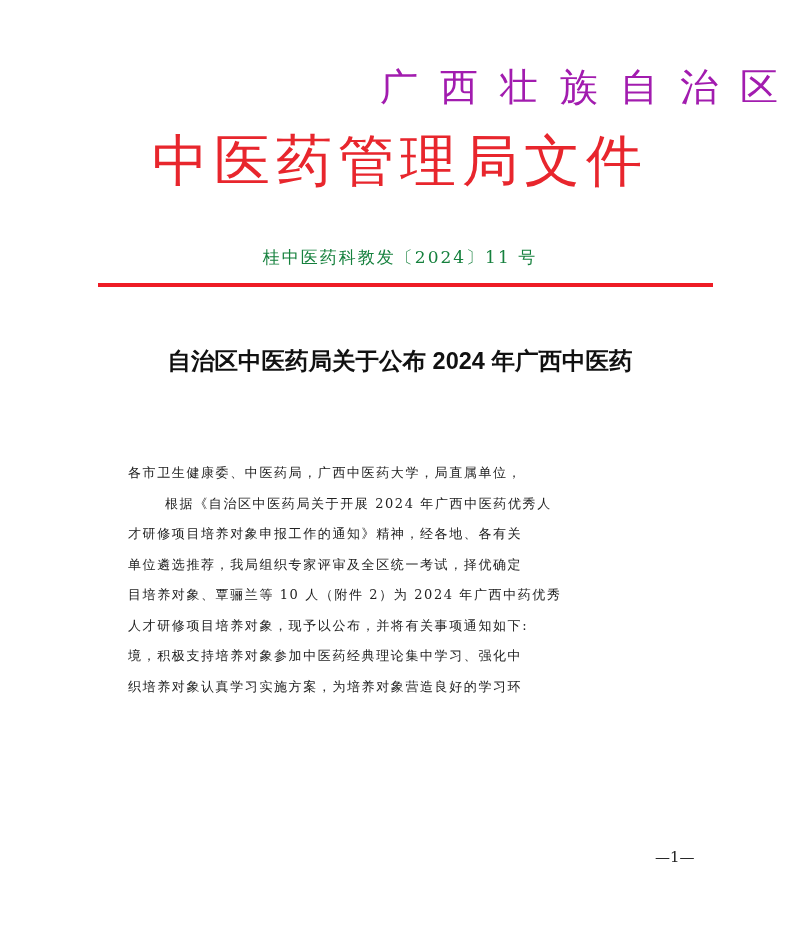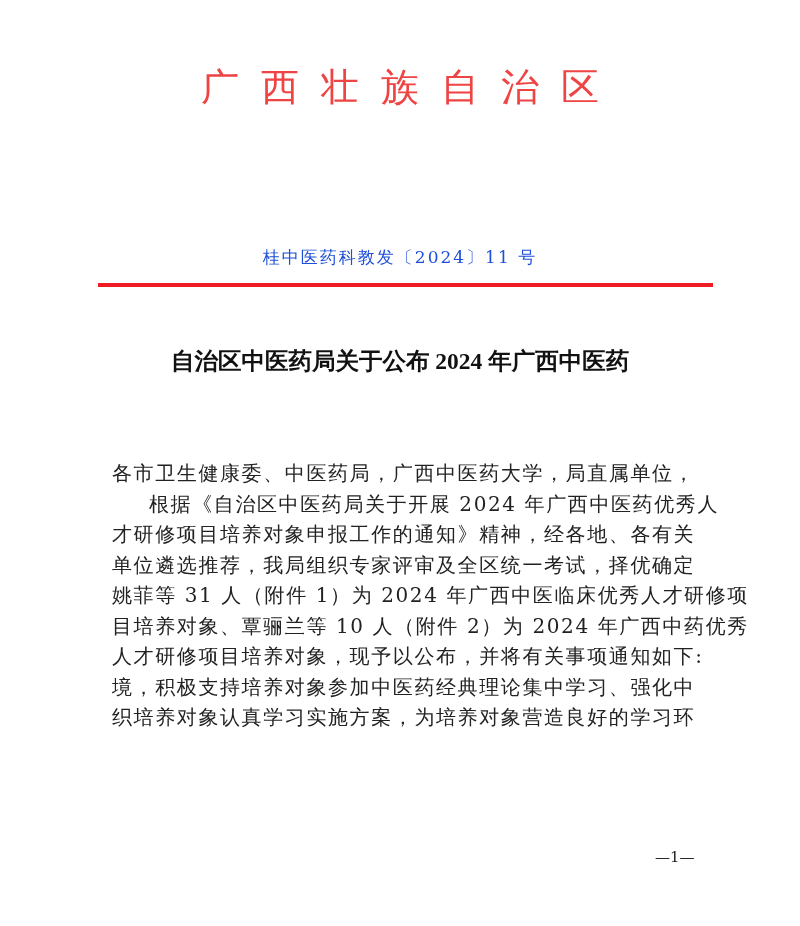--- a/index.html
+++ b/index.html
@@ -1,45 +1,45 @@
 <!DOCTYPE html>
 <html><head>
 <meta charset="utf-8">
 <style>
   html, body { margin: 0; padding: 0; background: #ffffff; }
   body { width: 800px; height: 926px; position: relative; overflow: hidden; font-family: "DejaVu Serif", serif; }
   .page { position: absolute; left: 0; top: 0; width: 800px; height: 926px; background: #ffffff; }
-  .hdr1 { position: absolute; left: 0; width: 800px; top: 62px; text-align: center; color: #ef4444; font-family: "DejaVu Serif", serif; font-size: 38px; letter-spacing: 22px; line-height: 50px; padding-left: 22px; box-sizing: border-box; }
+  .hdr1 { position: absolute; left: 0; width: 800px; top: 62px; text-align: right; color: #a21caf; font-family: "DejaVu Serif", serif; font-size: 38px; letter-spacing: 22px; line-height: 50px; padding-left: 22px; box-sizing: border-box; }
   .hdr2 { position: absolute; left: 0; width: 800px; top: 126px; text-align: center; color: #e8262d; font-family: "DejaVu Serif", serif; font-size: 56px; letter-spacing: 6px; line-height: 70px; }
-  .docno { position: absolute; left: 0; width: 800px; top: 244px; text-align: center; color: #1d4ed8; font-size: 17px; letter-spacing: 2px; line-height: 26px; }
+  .docno { position: absolute; left: 0; width: 800px; top: 244px; text-align: center; color: #15803d; font-size: 17px; letter-spacing: 2px; line-height: 26px; }
   .redline { position: absolute; left: 98px; top: 283px; width: 615px; height: 4px; background: #ee1c25; }
-  .title { position: absolute; left: 80px; width: 640px; top: 340px; text-align: center; color: #111; font-family: Liberation Serif, serif; font-weight: bold; font-size: 23.5px; line-height: 42px; }
-  .body { position: absolute; left: 112px; width: 590px; top: 458px; color: #222; font-size: 20px; line-height: 30.5px; letter-spacing: 1.6px; }
+  .title { position: absolute; left: 80px; width: 640px; top: 340px; text-align: center; color: #111; font-family: Liberation Sans, sans-serif; font-weight: bold; font-size: 23.5px; line-height: 42px; }
+  .body { position: absolute; left: 128px; width: 590px; top: 458px; color: #222; font-size: 13px; line-height: 30.5px; letter-spacing: 1.6px; }
   .body .ln { white-space: nowrap; height: 30.5px; }
   .body .ind { padding-left: 37px; }
   .pageno { position: absolute; left: 655px; top: 848px; color: #222; font-size: 15px; }
 </style>
 </head>
 <body>
 
 <div class="page">
   <div class="hdr1">广西壮族自治区</div>
+  <div class="hdr2">中医药管理局文件</div>
   <div class="docno">桂中医药科教发〔2024〕11 号</div>
   <div class="redline"></div>
 
   <div class="title">
     <div>自治区中医药局关于公布 2024 年广西中医药</div>
   </div>
 
   <div class="body">
     <div class="ln">各市卫生健康委、中医药局，广西中医药大学，局直属单位，</div>
     <div class="ln ind">根据《自治区中医药局关于开展 2024 年广西中医药优秀人</div>
     <div class="ln">才研修项目培养对象申报工作的通知》精神，经各地、各有关</div>
     <div class="ln">单位遴选推荐，我局组织专家评审及全区统一考试，择优确定</div>
-    <div class="ln">姚菲等 31 人（附件 1）为 2024 年广西中医临床优秀人才研修项</div>
     <div class="ln">目培养对象、覃骊兰等 10 人（附件 2）为 2024 年广西中药优秀</div>
     <div class="ln">人才研修项目培养对象，现予以公布，并将有关事项通知如下:</div>
     <div class="ln">境，积极支持培养对象参加中医药经典理论集中学习、强化中</div>
     <div class="ln">织培养对象认真学习实施方案，为培养对象营造良好的学习环</div>
   </div>
 
   <div class="pageno">—1—</div>
 </div>
 
 </body></html>

